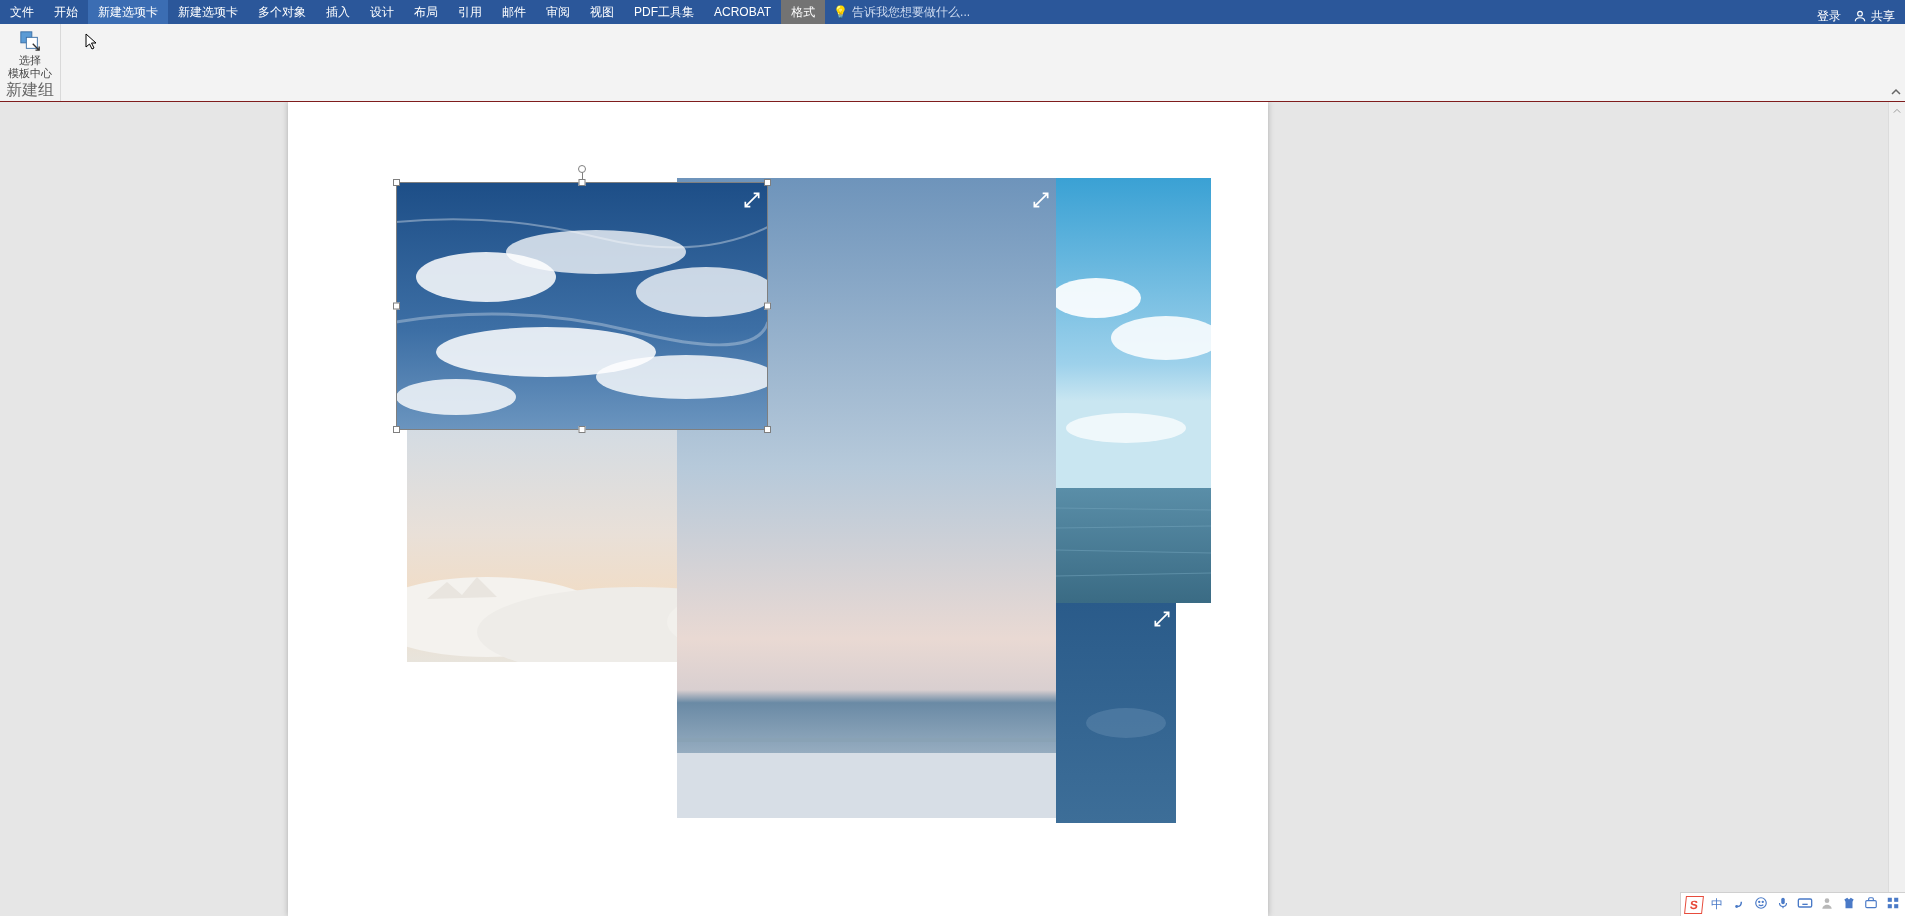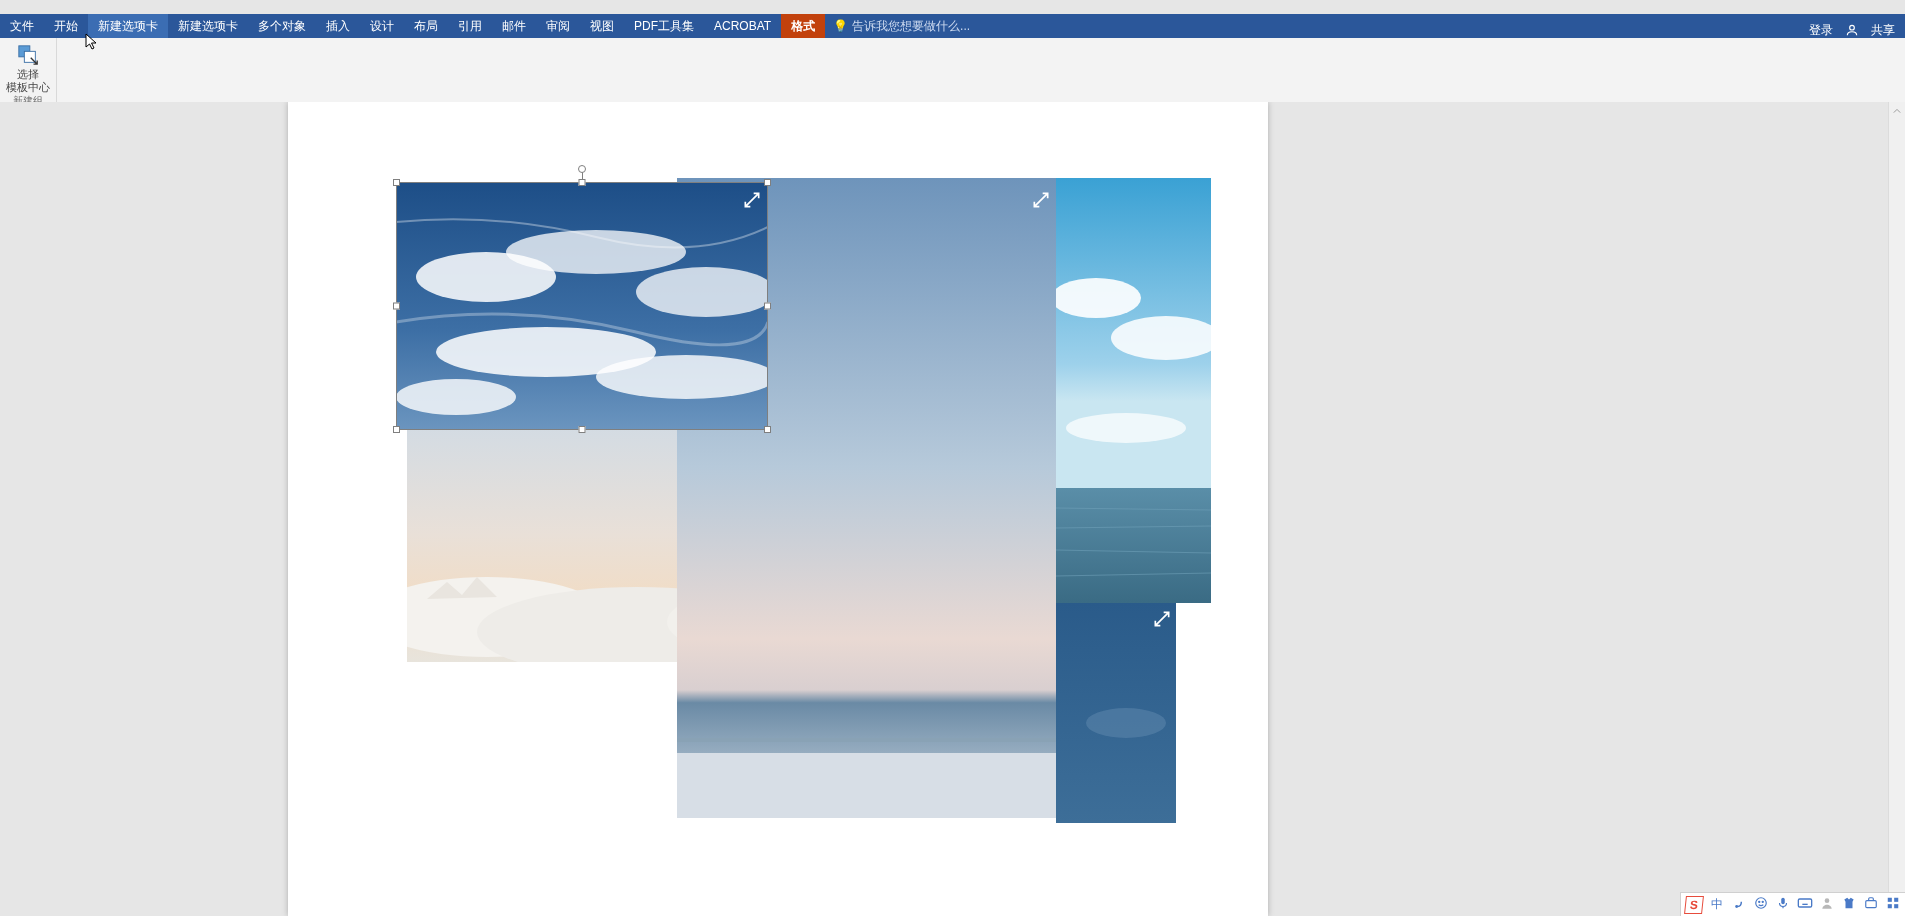--- a/index.html
+++ b/index.html
@@ -7,54 +7,52 @@
 
 
 .ribbon-tabs {
   height: 24px;
   background: #2b579a;
   display: flex;
   align-items: stretch;
   color: #fff;
   font-size: 12px;
   user-select: none;
-  margin-top: 14px;
 }
 .ribbon-tabs .tab {
   padding: 0 10px;
   display: flex;
   align-items: center;
   cursor: pointer;
 }
 .ribbon-tabs .tab.active {
   background: #3b6db3;
 }
 .ribbon-tabs .tab.contextual {
-  background: #c2410c;
-  font-weight: bold;
+  background: #737373;
 }
 .tell-me {
   display: flex;
   align-items: center;
   padding: 0 8px;
   color: #cddaf0;
   gap: 4px;
 }
 .tell-me .bulb { font-size: 12px; }
 .ribbon-tabs .spacer { flex: 1; }
 .account-area {
   display: flex;
   align-items: center;
   gap: 12px;
   padding: 16px 10px;
 }
 .account-area .share {
   display: flex;
   align-items: center;
-  gap: 12px;
+  gap: 4px;
 }
 
 
 .ribbon-content {
   height: 78px;
   background: #f3f3f3;
   border-bottom: 1px solid #7f1d1d;
   display: flex;
   align-items: stretch;
 }
@@ -79,21 +77,21 @@
   height: 22px;
 }
 .ribbon-btn .lbl {
   font-size: 11px;
   color: #444;
   text-align: center;
   line-height: 13px;
   margin-top: 2px;
 }
 .ribbon-group .grp-label {
-  font-size: 10px;
+  font-size: 16px;
   color: #666;
   margin-top: auto;
   margin-bottom: 10px;
 }
 .collapse-btn {
   margin-left: auto;
   width: 18px;
   display: flex;
   align-items: flex-end;
   justify-content: center;

